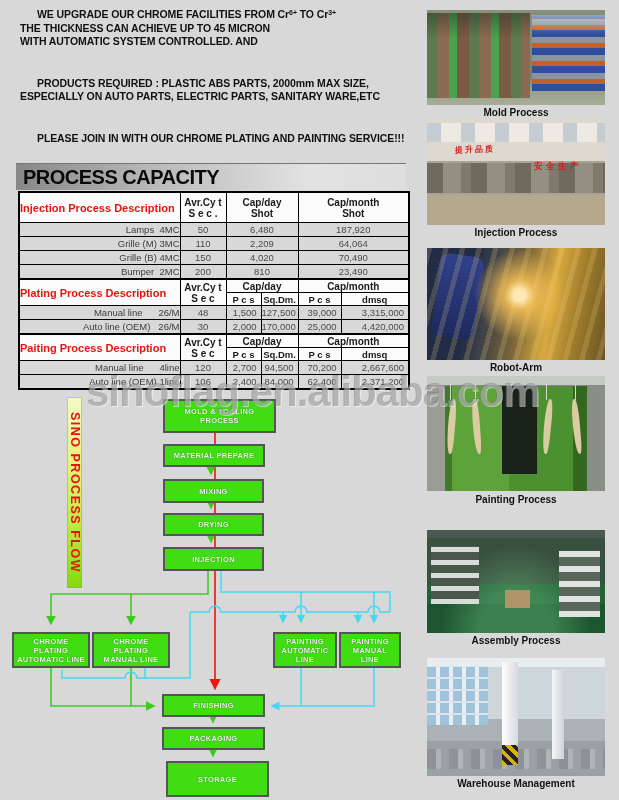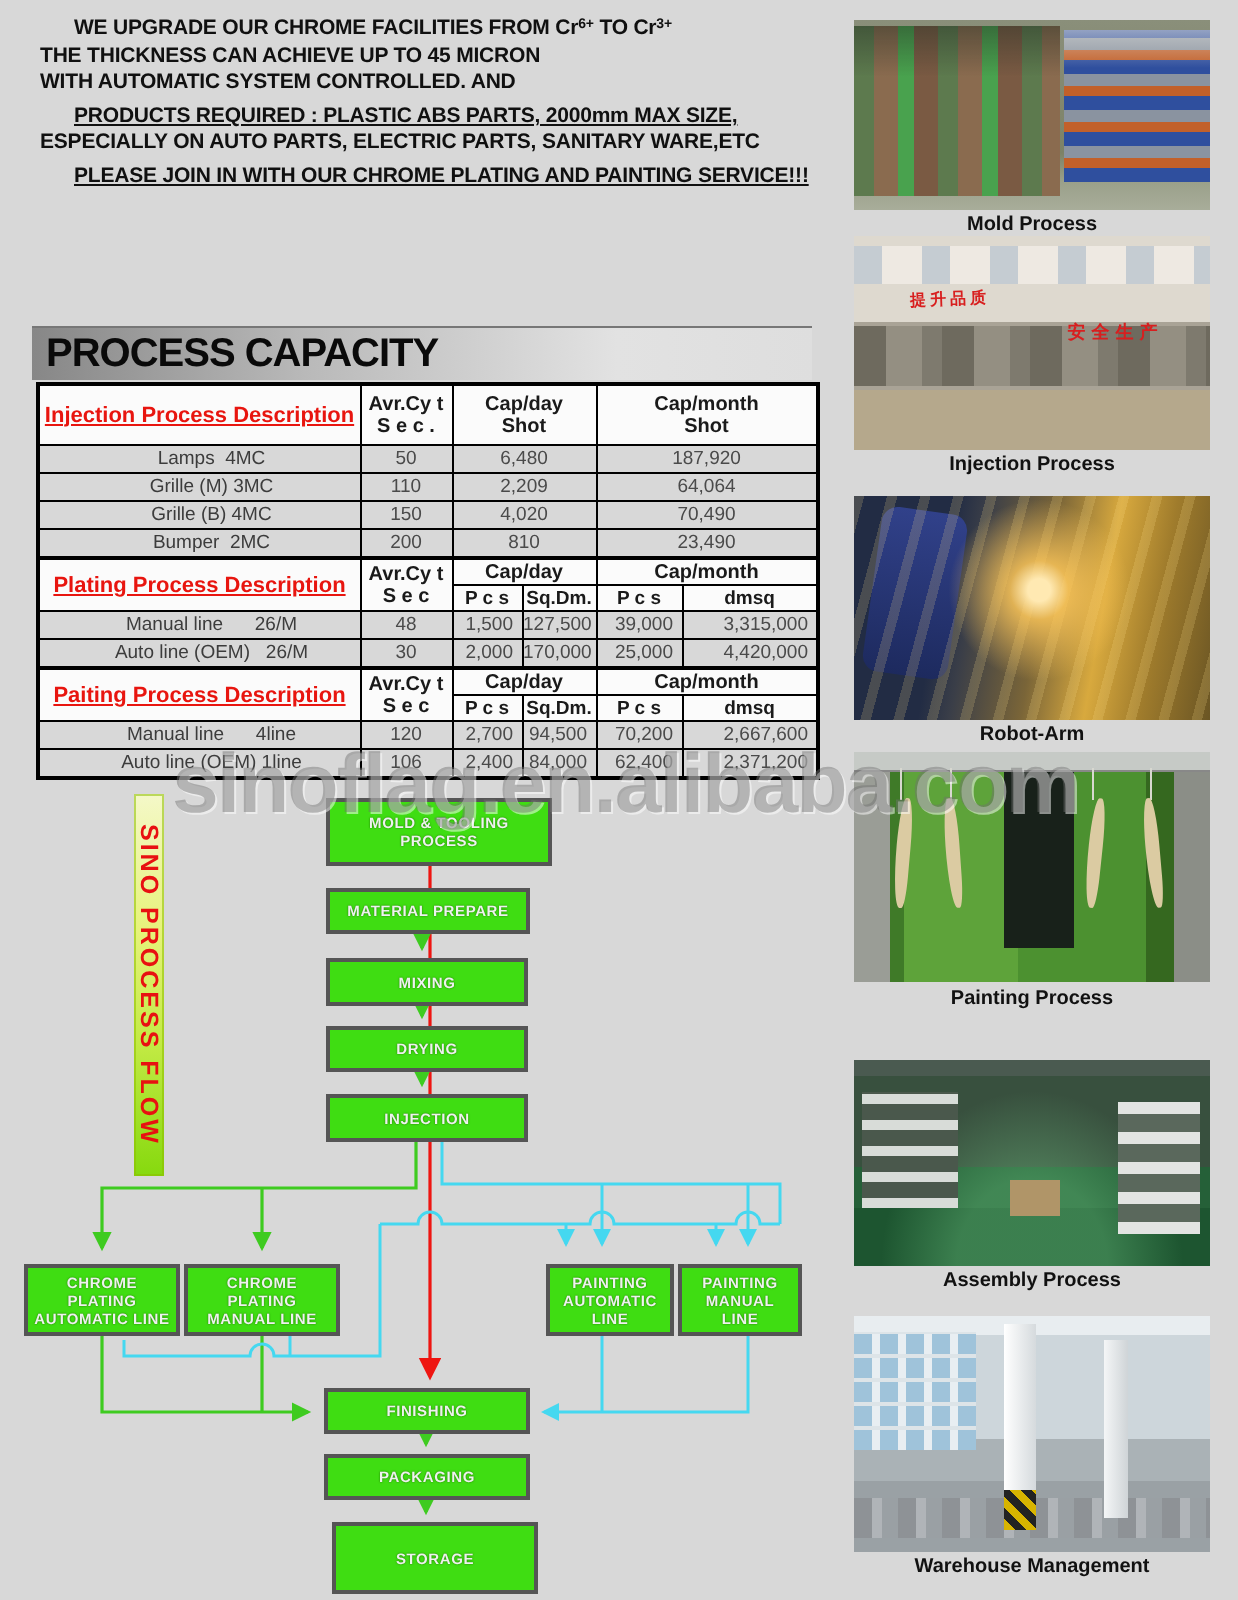--- a/index.html
+++ b/index.html
@@ -4,38 +4,38 @@
 <style>
   html,body{margin:0;padding:0;}
   body{
     width:619px;height:800px;position:relative;overflow:hidden;
     background:#d8d8d8;font-family:"Liberation Sans",sans-serif;
   }
   
   .intro{position:absolute;left:20px;top:8px;width:402px;z-index:2;}
   .intro p{margin:0;font-size:10.5px;font-weight:bold;color:#101010;line-height:13px;letter-spacing:-0.1px;}
   .intro p.ind{padding-left:17px;}
-  .intro p.gap{margin-top:4px;text-decoration:underline;}
+  .intro p.gap{margin-top:29px;}
   .sup{font-size:7px;position:relative;top:-3px;}
   
   .pc-bar{position:absolute;left:16px;top:163px;width:390px;height:26px;z-index:2;
     background:linear-gradient(90deg,#878787 0%,#b9b9b9 35%,#e2e2e2 75%,#dedede 100%);
     border-top:1px solid #777;}
   .pc-bar span{display:block;font-size:20px;font-weight:bold;color:#0a0a0a;line-height:26px;padding-left:7px;letter-spacing:-0.5px;}
   
   table.cap{position:absolute;left:18px;top:191px;z-index:2;border-collapse:collapse;table-layout:fixed;width:390px;
     border:2px solid #000;font-family:"Liberation Sans",sans-serif;}
   table.cap td{border:1px solid #000;padding:0;vertical-align:middle;overflow:hidden;}
   td.hdr{background:#fbfbfb;text-align:center;font-weight:bold;font-size:10px;line-height:11px;color:#1a1a1a;}
-  td.desc{background:#fbfbfb;font-weight:bold;font-size:11px;color:#e8150f;text-align:center;text-decoration:underline;}
+  td.desc{background:#fbfbfb;font-weight:bold;font-size:11px;color:#e8150f;}
   tr.sec1-head td{height:29px;}
   tr.sub-head td{height:12px;font-size:9.5px;}
   tr.cap2-head td{height:12px;}
   tr.data td{height:13px;font-size:9.5px;color:#4a4a4a;background:transparent;}
-  tr.data td.name{text-align:center;padding-left:12px;white-space:pre;color:#3c3c3c;}
+  tr.data td.name{text-align:right;padding-left:12px;white-space:pre;color:#3c3c3c;}
   tr.data td.c{text-align:center;}
   tr.data td.r{text-align:right;padding-right:4px;}
   tr.thick td{border-top:2px solid #000;}
   
   .sino-bar{position:absolute;left:67px;top:397px;width:15px;height:191px;z-index:2;
     background:linear-gradient(180deg,#f4f8c8 0%,#e7f37c 35%,#c3ea45 65%,#86d90e 100%);
     box-shadow:inset 0 0 0 1px rgba(140,190,0,.55);
     display:flex;align-items:center;justify-content:center;}
   .sino-bar span{writing-mode:vertical-rl;font-size:12.5px;font-weight:bold;color:#e81111;letter-spacing:1.5px;white-space:nowrap;}
   

